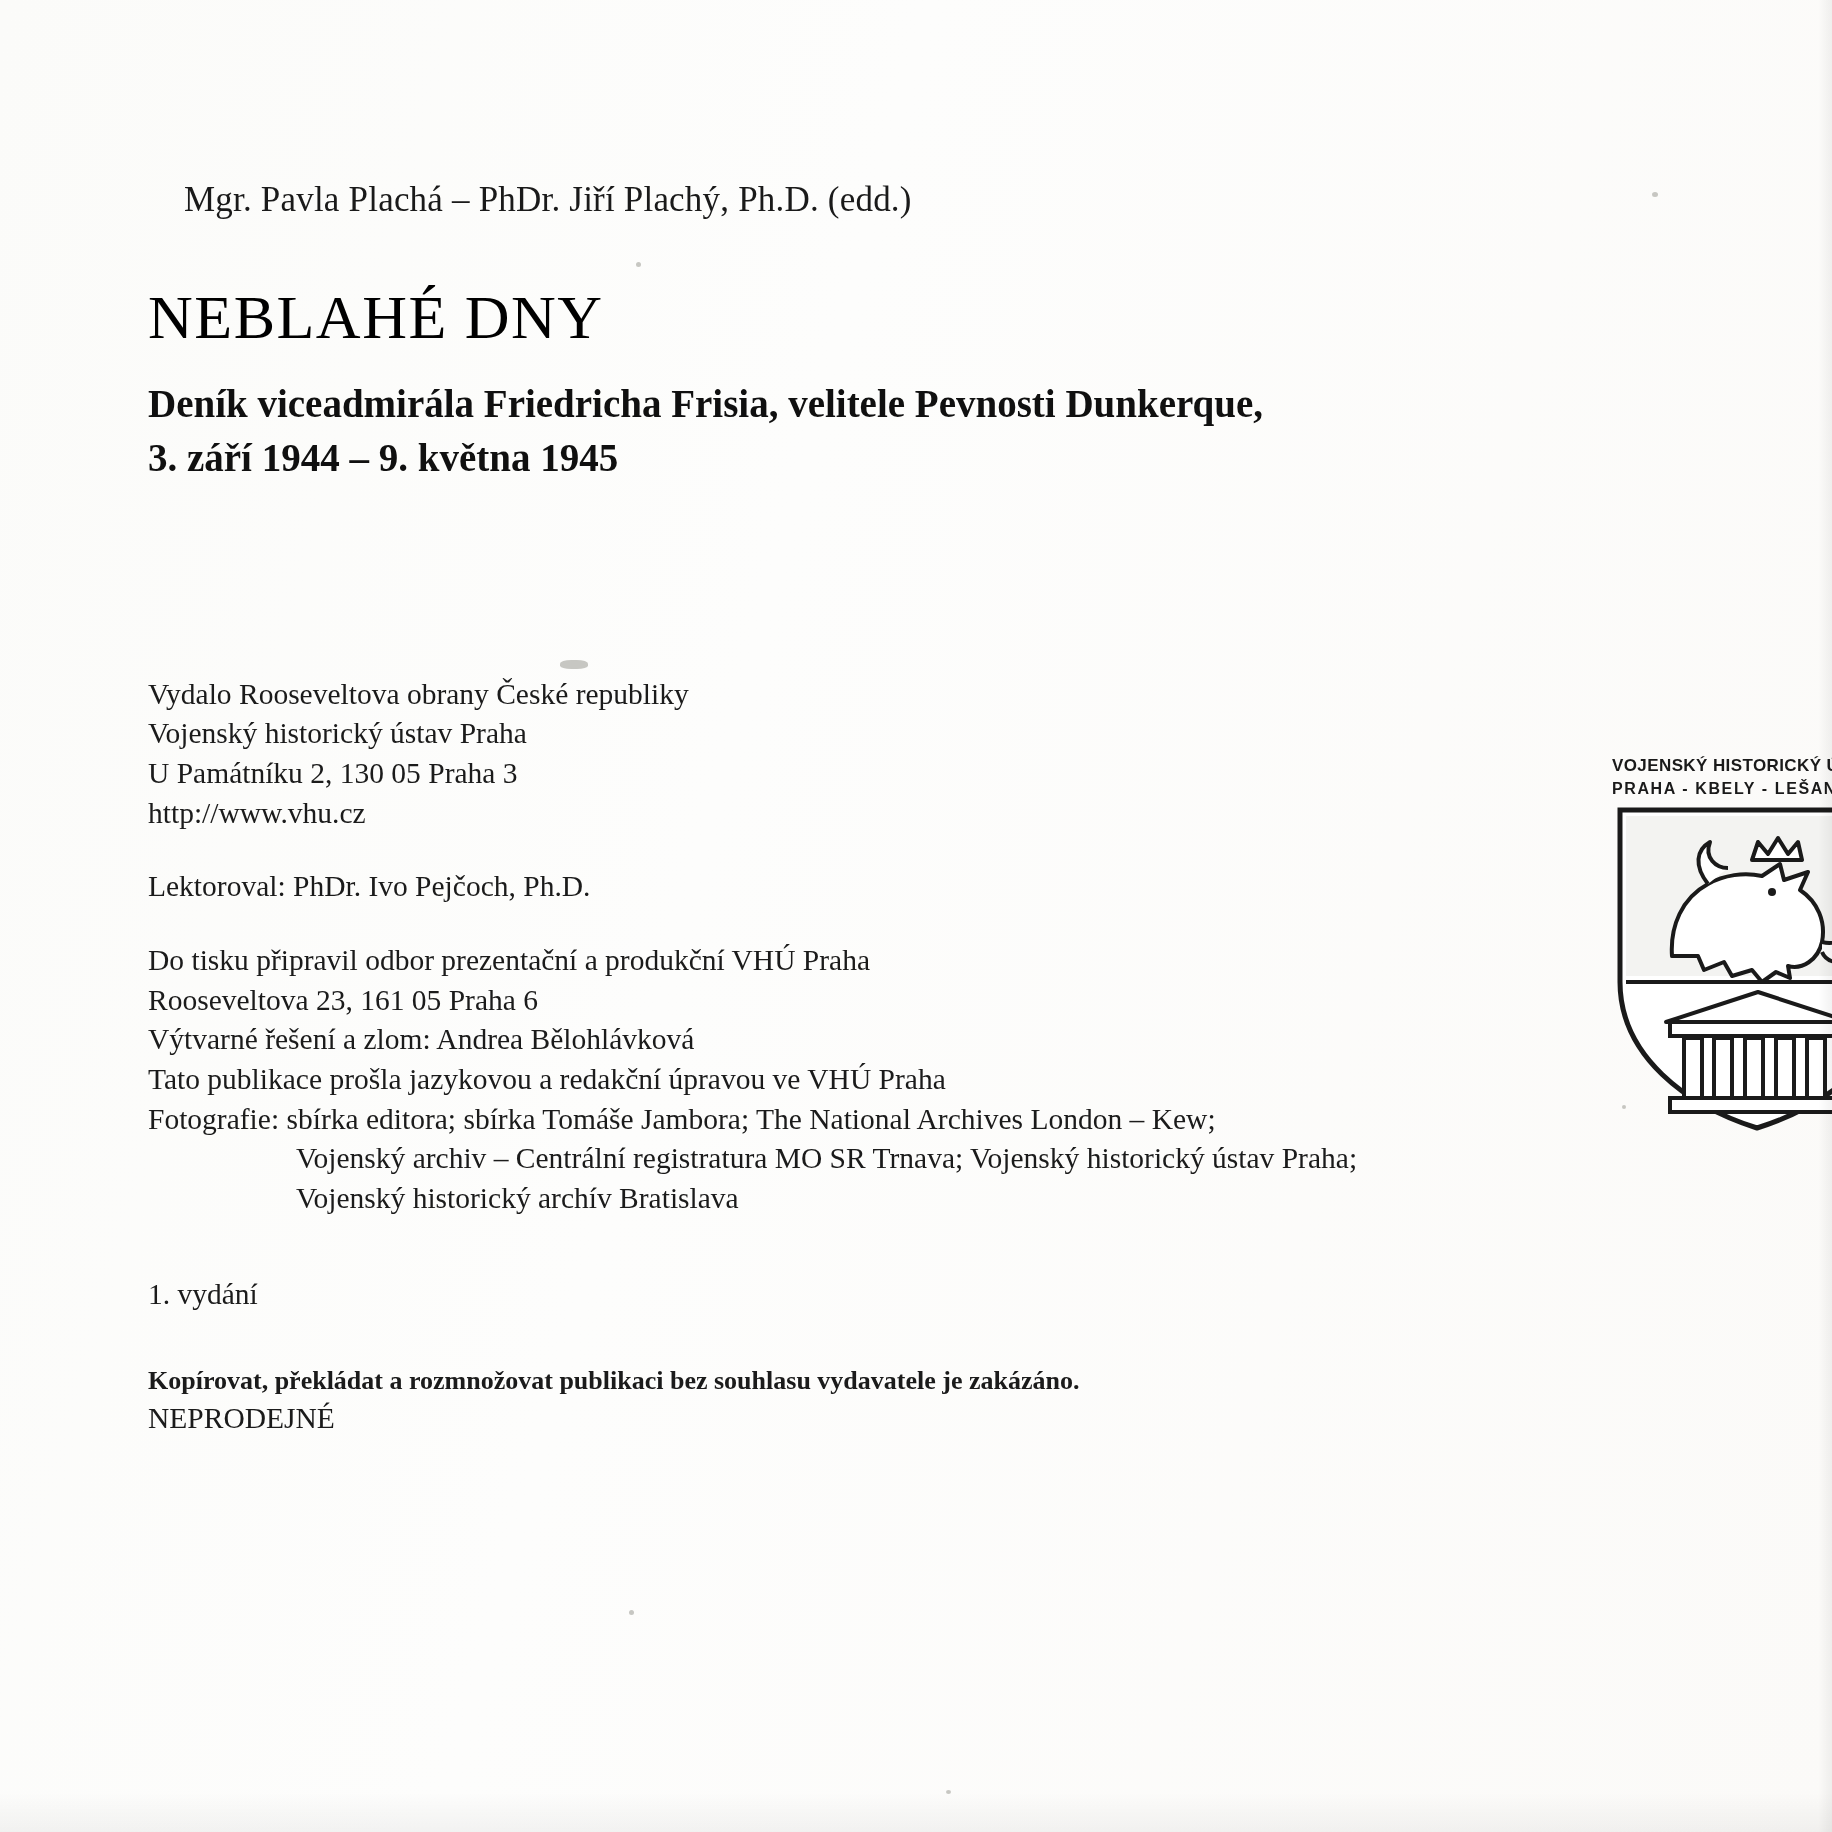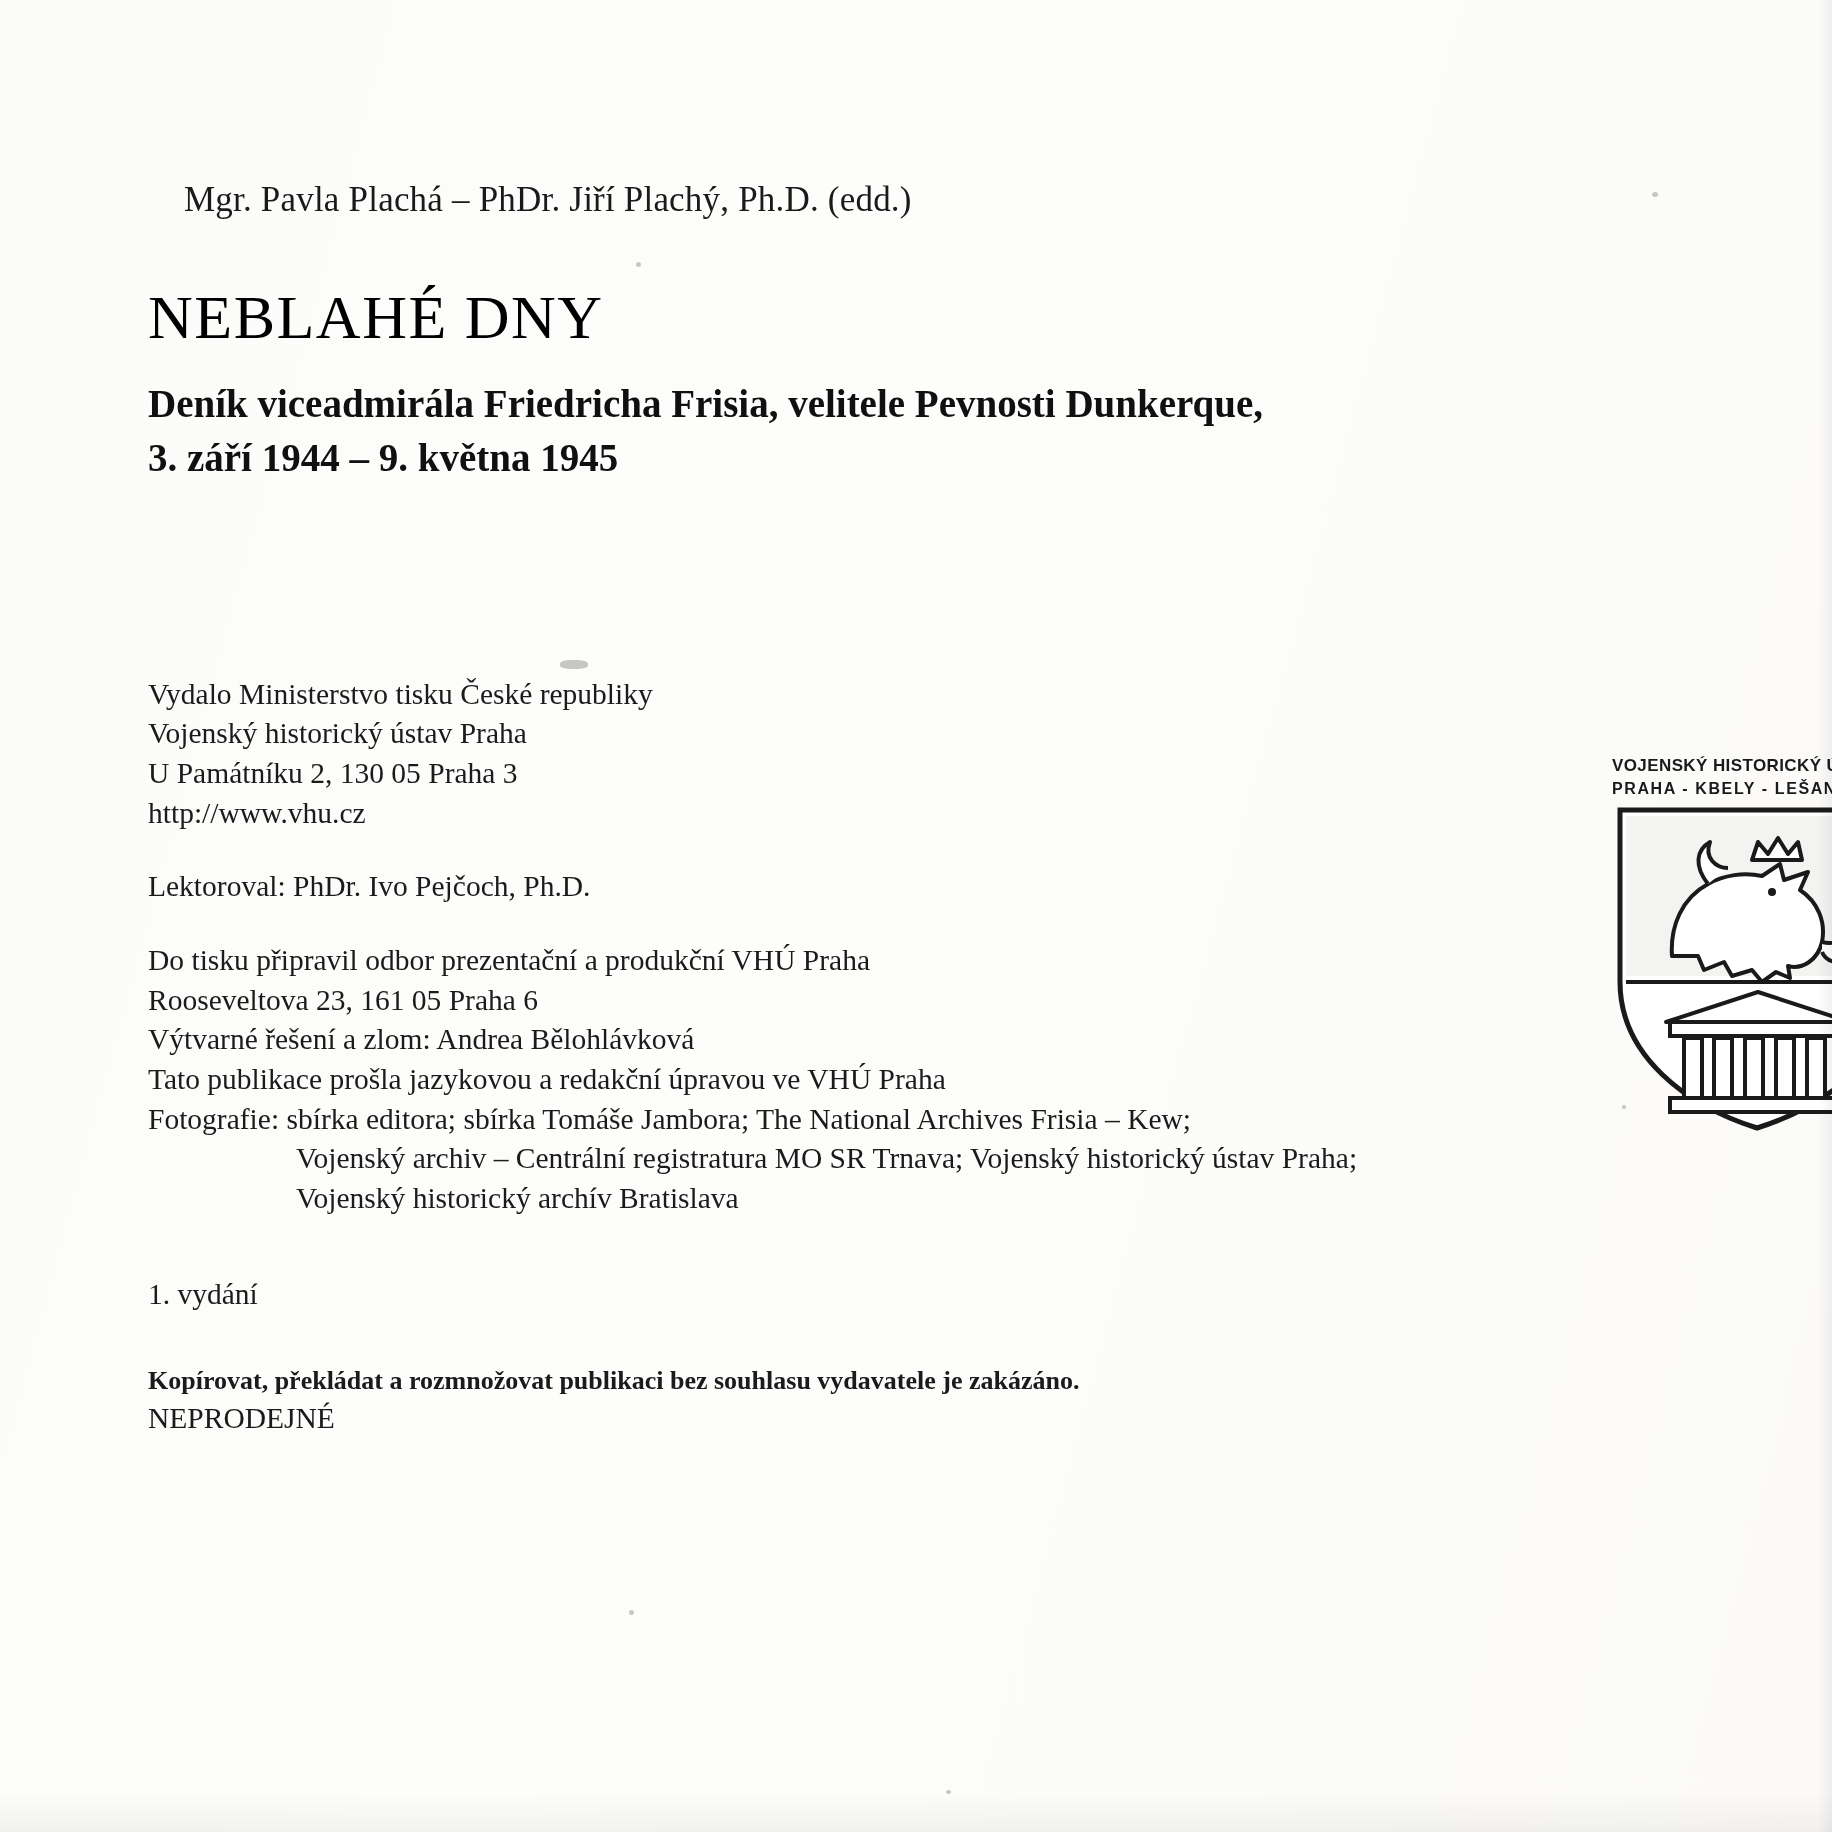--- a/index.html
+++ b/index.html
@@ -164,36 +164,36 @@
     <div class="booktitle">NEBLAHÉ DNY</div>
 
     <div class="subtitle">
       <div>Deník viceadmirála Friedricha Frisia, velitele Pevnosti Dunkerque,</div>
       <div>3. září 1944 – 9. května 1945</div>
     </div>
 
     <div class="imprint">
 
       <div class="block">
-        <div>Vydalo Ministerstvo tisku České republiky</div>
+        <div>Vydalo Rooseveltova obrany České republiky</div>
         <div>Vojenský historický ústav Praha</div>
         <div>U Památníku 2, 130 05 Praha 3</div>
         <div>http://www.vhu.cz</div>
       </div>
 
       <div class="block">
         <div>Lektoroval: PhDr. Ivo Pejčoch, Ph.D.</div>
       </div>
 
       <div class="block">
         <div>Do tisku připravil odbor prezentační a produkční VHÚ Praha</div>
         <div>Rooseveltova 23, 161 05 Praha 6</div>
         <div>Výtvarné řešení a zlom: Andrea Bělohlávková</div>
         <div>Tato publikace prošla jazykovou a redakční úpravou ve VHÚ Praha</div>
-        <div>Fotografie: sbírka editora; sbírka Tomáše Jambora; The National Archives Frisia – Kew;</div>
+        <div>Fotografie: sbírka editora; sbírka Tomáše Jambora; The National Archives London – Kew;</div>
         <div class="indent">Vojenský archiv – Centrální registratura MO SR Trnava; Vojenský historický ústav Praha;</div>
         <div class="indent">Vojenský historický archív Bratislava</div>
       </div>
 
 
       <div class="block" style="margin-top:56px; margin-bottom:50px;">
         <div>1. vydání</div>
       </div>
 
       <div class="block">

